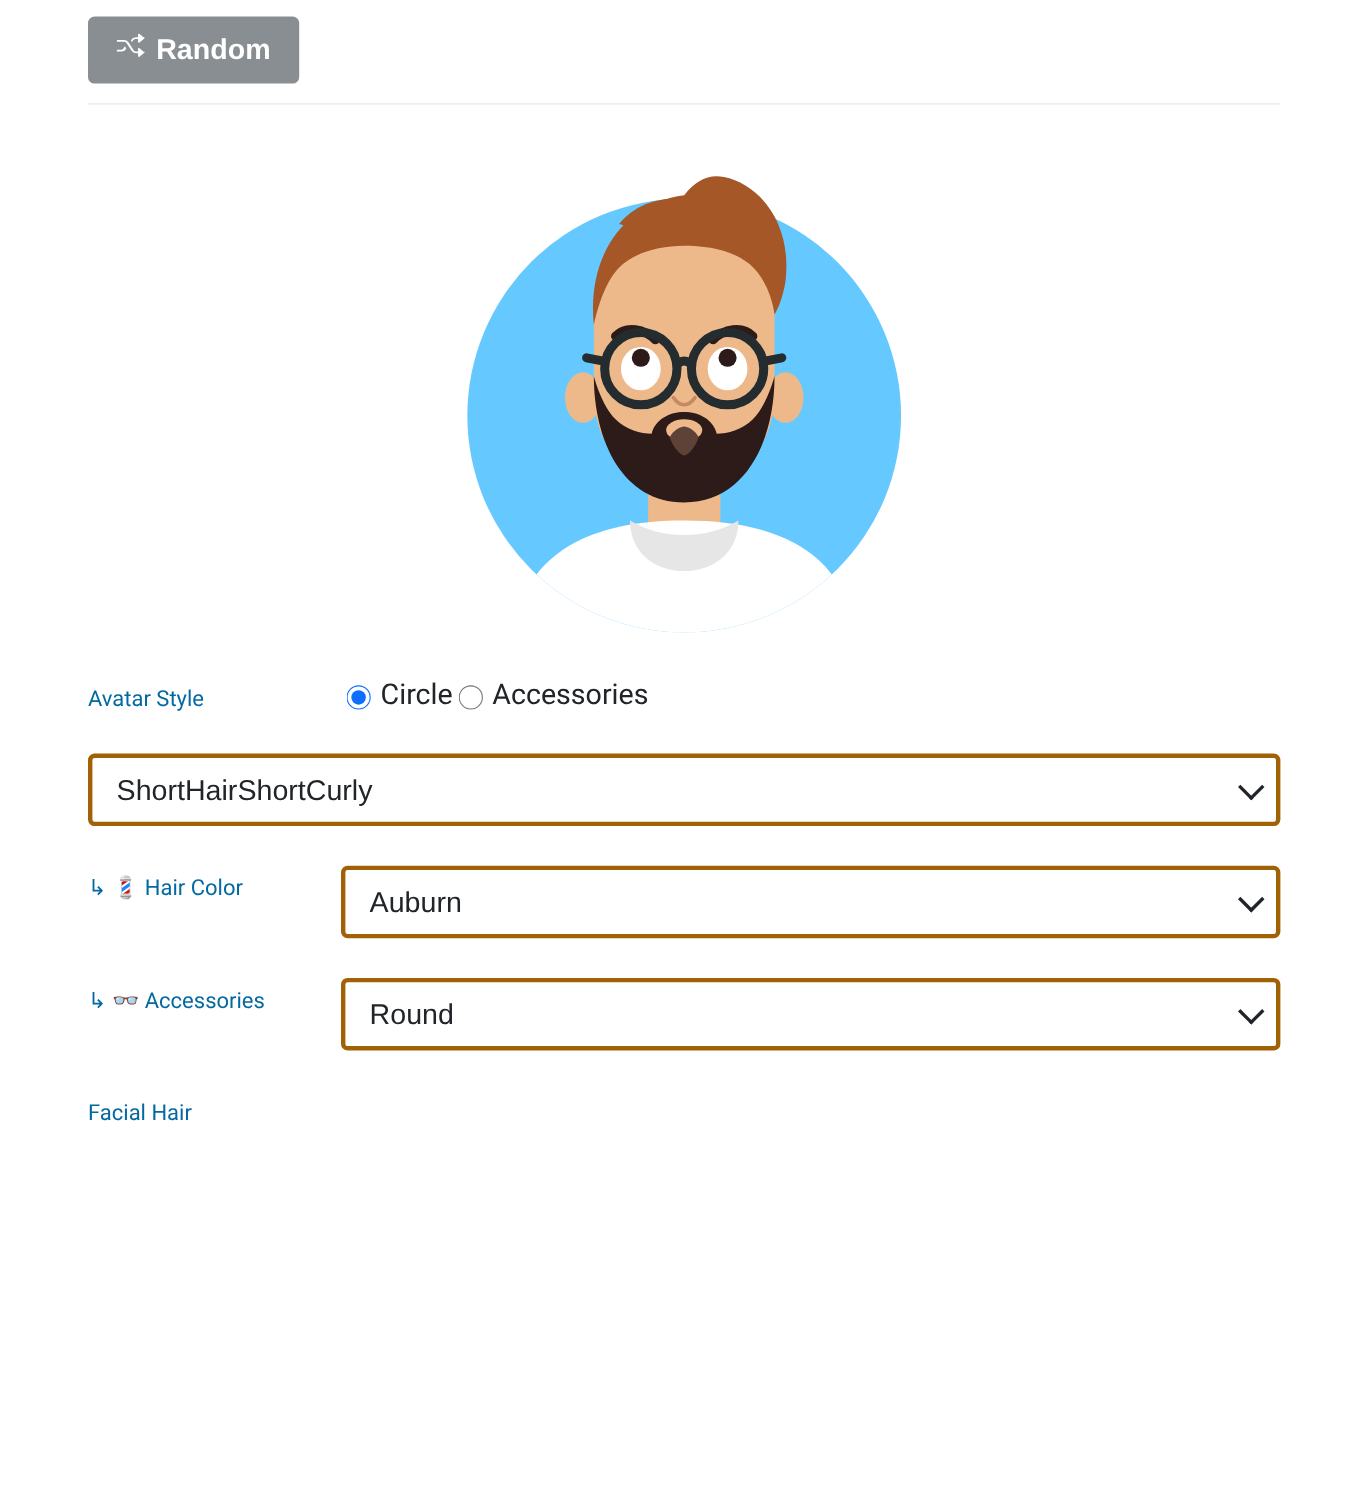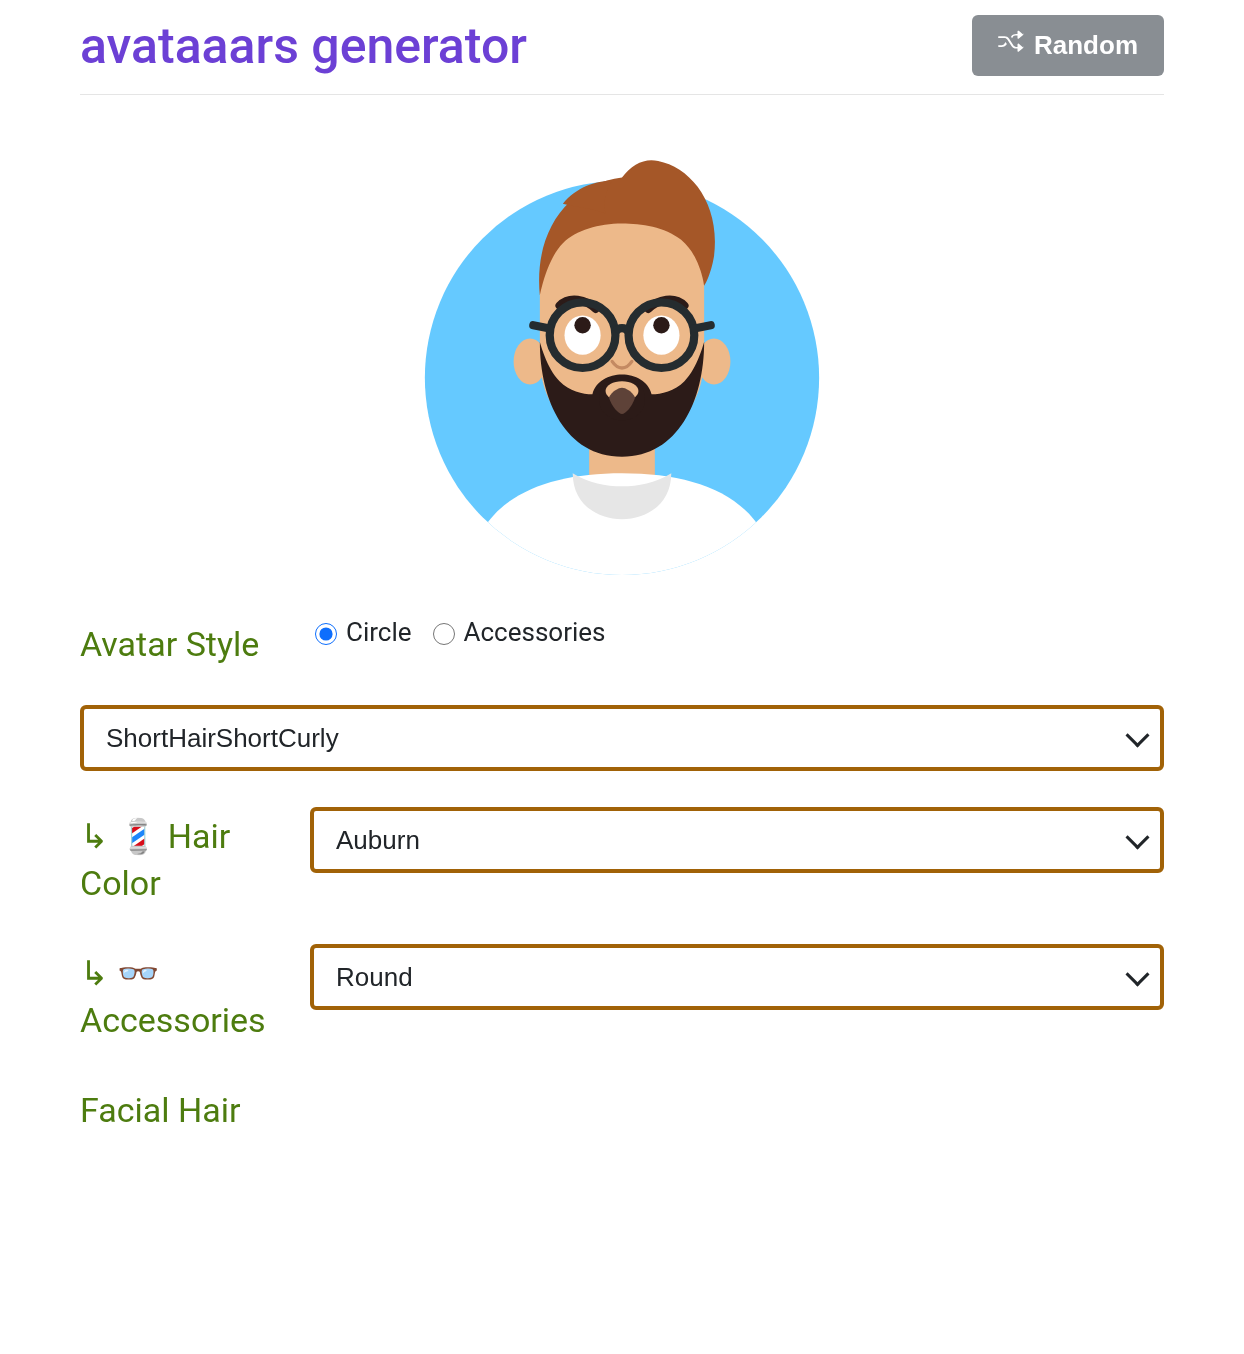--- a/index.html
+++ b/index.html
@@ -53,32 +53,32 @@
     width: 460px;
     height: 460px;
   }
   .form-row {
     display: flex;
     align-items: flex-start;
     margin-bottom: 36px;
   }
   .form-label {
     flex: 0 0 230px;
-    font-size: 34px;
-    color: #4d7c0f;
+    font-size: 20px;
+    color: #0369a1;
     padding-top: 6px;
     line-height: 1.4;
   }
   .form-control-col {
     flex: 1;
   }
   .radio-group {
     display: flex;
     align-items: flex-end;
-    gap: 16px;
+    gap: 0;
     font-size: 26px;
     padding-top: 2px;
   }
   .radio-item {
     display: inline-flex;
     align-items: center;
     gap: 6px;
   }
   input[type=radio] {
     width: 22px;
@@ -112,21 +112,20 @@
     transform: translateY(-65%) rotate(45deg);
     pointer-events: none;
   }
 </style>
 </head>
 <body>
 
 <div class="container">
 
   <div class="header-row">
-    <h1 class="title">avataaars generator</h1>
     <button class="random-btn">
       <span>
         <svg viewBox="0 0 512 512">
             <path d="M506.24 371.7l-96-80c-4.768-4-11.456-4.8-17.024-2.208C387.584 292.16 384 297.792 384 304v48h-26.784c-22.208 0-42.88-11.264-54.88-29.92l-85.76-133.376C196.928 158.176 164.064 144 128 144H16c-8.832 0-16 7.168-16 16s7.168 16 16 16h112c22.208 0 42.88 11.264 54.88 29.92l85.76 133.376C288.672 369.824 321.536 384 357.216 384H384v48c0 6.208 3.584 11.84 9.216 14.496 2.144.992 4.48 1.504 6.784 1.504 3.68 0 7.328-1.28 10.24-3.712l96-80c3.68-3.04 5.76-7.552 5.76-12.288s-2.08-9.248-5.76-12.3zM506.24 115.7l-96-80c-4.768-3.968-11.456-4.8-17.024-2.176C387.584 36.192 384 41.792 384 48v48h-26.784c-35.68 0-68.544 14.176-88.608 37.92l-11.936 18.56 19.04 29.6 19.776-30.752C307.52 132.64 328.192 128 357.216 128H384v48c0 6.208 3.584 11.84 9.216 14.496 2.144.992 4.48 1.504 6.784 1.504 3.68 0 7.328-1.28 10.24-3.712l96-80c3.68-3.04 5.76-7.552 5.76-12.288s-2.08-9.248-5.76-12.3zM167.392 286.56l-19.04-29.632-19.776 30.752C116.48 306.816 95.808 320 73.216 320H16c-8.832 0-16 7.168-16 16s7.168 16 16 16h57.216c35.68 0 68.544-14.176 88.608-37.92l11.936-18.56-6.368-8.96z"></path>
           </svg>
       </span>
       <span>Random</span>
     </button>
   </div>
 

